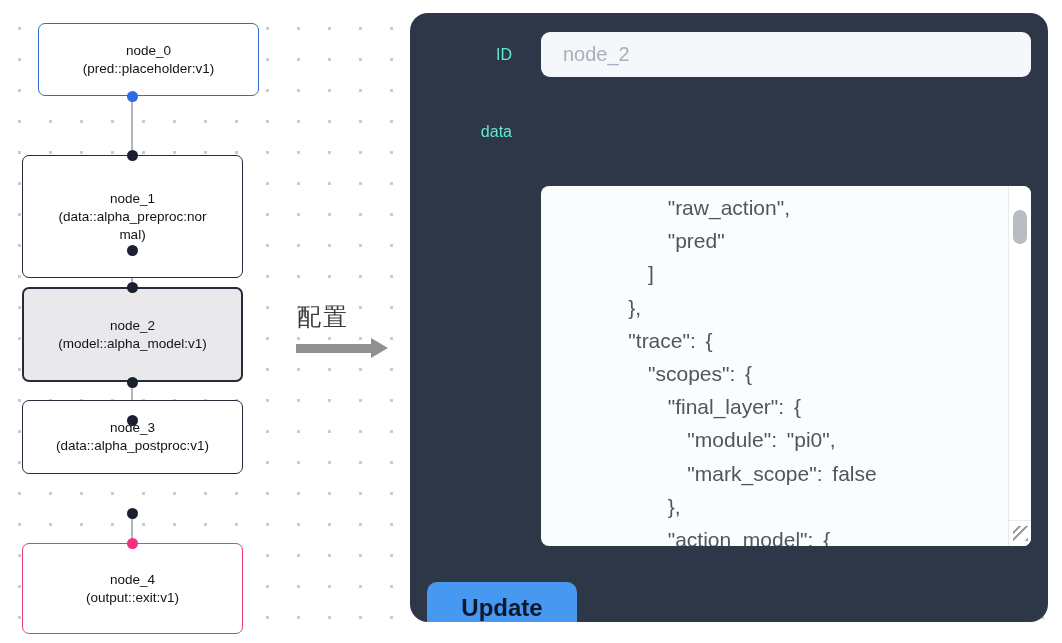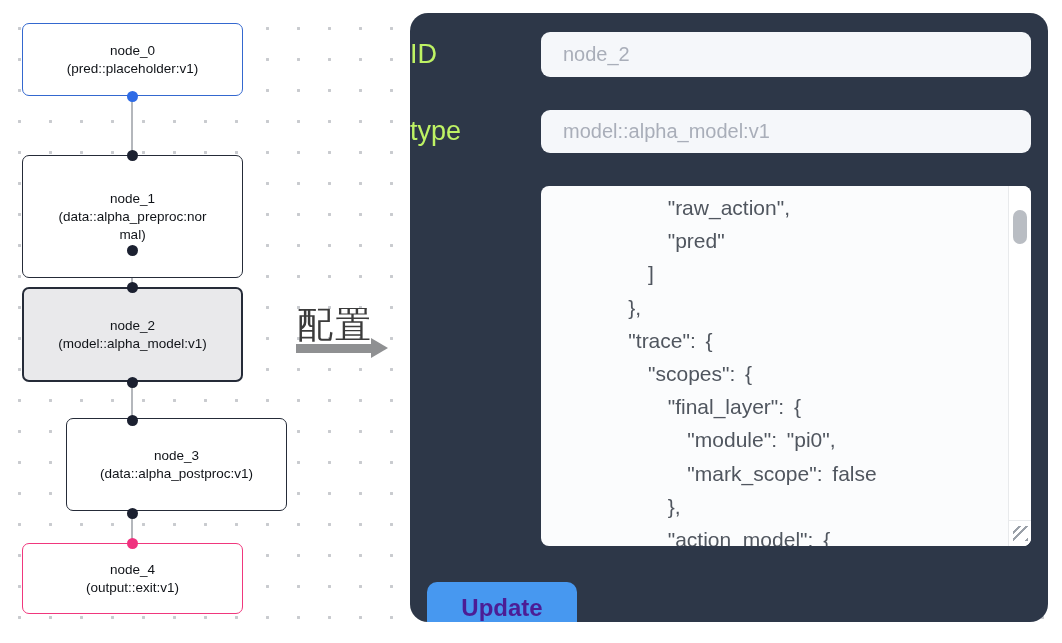--- a/index.html
+++ b/index.html
@@ -12,55 +12,55 @@
   }
   
   .edge{position:absolute;left:131px;width:1.5px;background:#b4b7bc;z-index:1;}
   .node{
     position:absolute;left:22px;width:221px;box-sizing:border-box;z-index:2;
     background:#ffffff;border:1.5px solid #252b38;border-radius:7px;
     display:flex;flex-direction:column;justify-content:center;align-items:center;
     text-align:center;font-size:13.5px;line-height:18px;color:#101318;
     padding:4px 30px;word-break:break-all;
   }
-  .node.v-input{border-color:#3468cf;}
+  .node.v-input{border-color:#3468cf;margin-left:16px;}
   .node.v-selected{background:#e9e9eb;border-width:2px;}
   .node.v-output{border-color:#f0377d;}
   .handle{position:absolute;left:126.5px;width:11px;height:11px;border-radius:50%;z-index:3;}
   .h-dark{background:#1b2030;}
   .h-blue{background:#2e6be6;}
   .h-pink{background:#f0327f;}
   
-  .cfg-label{position:absolute;left:297px;top:301px;font-size:36px;color:#3b3b3b;letter-spacing:2px;z-index:2;}
+  .cfg-label{position:absolute;left:297px;top:301px;font-size:24px;color:#3b3b3b;letter-spacing:2px;z-index:2;}
   .arrow-bar{position:absolute;left:296px;top:344px;width:76px;height:9px;background:#8f9092;z-index:2;}
   .arrow-head{position:absolute;left:371px;top:338px;width:0;height:0;z-index:2;
     border-left:17px solid #8f9092;border-top:10.5px solid transparent;border-bottom:10.5px solid transparent;}
   
   .panel{position:absolute;left:410px;top:13px;width:638px;height:609px;background:#2d3748;
     border-radius:18px;overflow:hidden;z-index:4;}
-  .plabel{position:absolute;left:0;width:102px;text-align:left;color:#bef264;font-size:27px;}
+  .plabel{position:absolute;left:0;width:102px;text-align:right;color:#5eead4;font-size:16px;}
   .lbl-id{top:19px;height:45px;line-height:45px;}
   .lbl-type{top:97px;height:43px;line-height:43px;}
   .lbl-config{top:177px;height:36px;line-height:36px;}
   .pinput{position:absolute;left:131px;width:490px;box-sizing:border-box;background:#f5f7fa;
     border:none;border-radius:9px;color:#a9aeb9;font-size:20px;padding:0 22px;
     font-family:"Liberation Sans",sans-serif;outline:none;}
   .in-id{top:19px;height:45px;}
   .in-type{top:97px;height:43px;}
   .textarea-wrap{position:absolute;left:131px;top:173px;width:490px;height:360px;
     background:#fbfcfd;border-radius:8px;overflow:hidden;}
   .code{margin:0;padding:5px 30px 0 48px;font-family:"Liberation Sans",sans-serif;
     font-size:21px;line-height:33.2px;color:#50565f;white-space:pre;word-spacing:4px;}
   .vtrack{position:absolute;right:0;top:0;bottom:0;width:22px;background:#ffffff;border-left:1px solid #e8eaec;}
   .vthumb{position:absolute;right:4px;top:24px;width:14px;height:34px;background:#b9bdc3;border-radius:7px;}
   .scroll-corner{position:absolute;right:0;bottom:0;width:22px;height:25px;background:#ffffff;border-top:1px solid #e8eaec;}
   .resize-grip{position:absolute;right:3px;bottom:5px;width:15px;height:15px;
     background:repeating-linear-gradient(135deg,rgba(0,0,0,0) 0 4px,#9aa0a8 4px 6px,rgba(0,0,0,0) 6px 9px,#9aa0a8 9px 11px,rgba(0,0,0,0) 11px 15px);}
   .update-btn{position:absolute;left:17px;top:569px;width:150px;height:52px;border:none;
-    background:#4798f0;color:#4c1d95;font-size:24px;font-weight:700;border-radius:10px;
+    background:#4798f0;color:#0f172a;font-size:24px;font-weight:700;border-radius:10px;
     font-family:"Liberation Sans",sans-serif;display:flex;align-items:center;justify-content:center;cursor:pointer;}
 </style>
 </head>
 <body>
 
 <div id="screen">
 
   <div id="graph">
       <div class="edge" style="top: 95px; height: 60px;"></div>
       <div class="edge" style="top: 250px; height: 37px;"></div>
@@ -76,43 +76,42 @@
         <div>(data::alpha_preproc:normal)</div>
       </div>
       <div class="handle h-dark" style="top: 149.5px;"></div>
       <div class="handle h-dark" style="top: 244.5px;"></div>
       <div class="node v-selected" style="top: 287px; height: 95px;">
         <div>node_2</div>
         <div>(model::alpha_model:v1)</div>
       </div>
       <div class="handle h-dark" style="top: 281.5px;"></div>
       <div class="handle h-dark" style="top: 376.5px;"></div>
-      <div class="node v-default" style="top: 418px; height: 93px; margin-left: 44px;">
+      <div class="node v-default" style="top: 400px; height: 74px;">
         <div>node_3</div>
         <div>(data::alpha_postproc:v1)</div>
       </div>
       <div class="handle h-dark" style="top: 414.5px;"></div>
       <div class="handle h-dark" style="top: 507.5px;"></div>
-      <div class="node v-output" style="top: 543px; height: 71px;">
+      <div class="node v-output" style="top: 543px; height: 91px;">
         <div>node_4</div>
         <div>(output::exit:v1)</div>
       </div>
       <div class="handle h-pink" style="top: 537.5px;"></div>
     </div>
 
   <div class="cfg-label">配置</div>
   <div class="arrow-bar"></div>
   <div class="arrow-head"></div>
 
   <div class="panel">
     <div class="plabel lbl-id">ID</div>
     <div class="pinput in-id" style="display:flex;align-items:center;">node_2</div>
 
-    <div class="plabel lbl-type">type</div>
-    <div class="pinput in-type" style="display:flex;align-items:center;">model::alpha_model:v1</div>
+    <div class="plabel lbl-type">data</div>
 
     <div class="textarea-wrap">
       <pre class="code">        "raw_action",
         "pred"
       ]
     },
     "trace": {
       "scopes": {
         "final_layer": {
           "module": "pi0",

